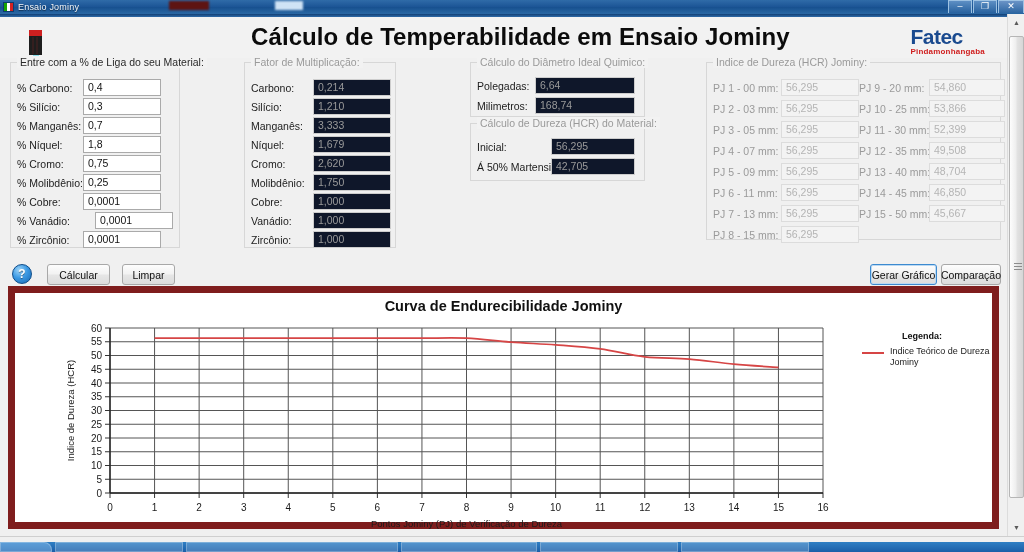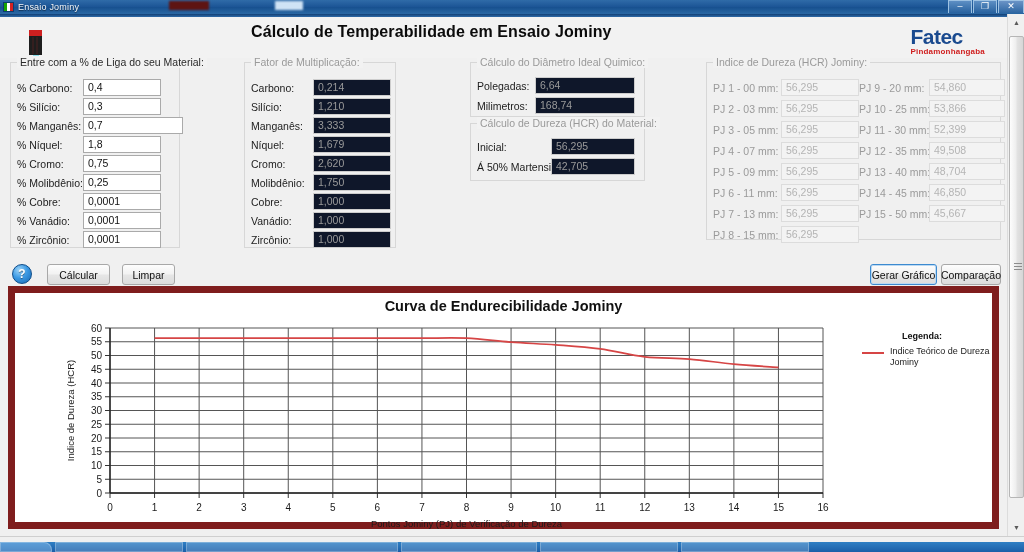--- a/index.html
+++ b/index.html
@@ -50,21 +50,21 @@
   #header {
     position: absolute; left: 0; top: 14px; width: 1007px; height: 44px;
     background: #f2f2f2;
   }
   #header-rule {
     position: absolute; left: 0; top: 0; width: 1007px; height: 3px;
     background: linear-gradient(to bottom, #123f75, #2f6ba8);
   }
   #app-title {
     position: absolute; left: 251px; top: 9px;
-    font-size: 16px; font-weight: bold; color: #0b0b0b;
+    font-size: 24px; font-weight: bold; color: #0b0b0b;
     letter-spacing: .1px; white-space: nowrap;
   }
   #quench-icon {
     position: absolute; left: 18px; top: 14px; width: 36px; height: 40px;
   }
   #fatec-logo {
     position: absolute; right: 22px; top: 12px; text-align: left; line-height: 1;
   }
   #fatec-name { font-size: 21px; font-weight: bold; color: #1a4a8f; letter-spacing: -.5px; }
   #fatec-sub { font-size: 8px; font-weight: bold; color: #d02020; letter-spacing: .2px; margin-top: 1px; }
@@ -206,40 +206,40 @@
         <div class="row" style="left: 6px; top: 16px;">
           <div class="lbl" style="width: 66px;">% Carbono:</div>
           <div class="fld" style="width: 78px;">0,4</div>
         </div>
         <div class="row" style="left: 6px; top: 35px;">
           <div class="lbl" style="width: 66px;">% Silício:</div>
           <div class="fld" style="width: 78px;">0,3</div>
         </div>
         <div class="row" style="left: 6px; top: 54px;">
           <div class="lbl" style="width: 66px;">% Manganês:</div>
-          <div class="fld" style="width: 100px;">0,7</div>
+          <div class="fld" style="width: 78px;">0,7</div>
         </div>
         <div class="row" style="left: 6px; top: 73px;">
           <div class="lbl" style="width: 66px;">% Níquel:</div>
           <div class="fld" style="width: 78px;">1,8</div>
         </div>
         <div class="row" style="left: 6px; top: 92px;">
           <div class="lbl" style="width: 66px;">% Cromo:</div>
           <div class="fld" style="width: 78px;">0,75</div>
         </div>
         <div class="row" style="left: 6px; top: 111px;">
           <div class="lbl" style="width: 66px;">% Molibdênio:</div>
           <div class="fld" style="width: 78px;">0,25</div>
         </div>
         <div class="row" style="left: 6px; top: 130px;">
           <div class="lbl" style="width: 66px;">% Cobre:</div>
           <div class="fld" style="width: 78px;">0,0001</div>
         </div>
         <div class="row" style="left: 6px; top: 149px;">
-          <div class="lbl" style="width: 66px;">% Vanádio:</div>
+          <div class="lbl" style="width: 78px;">% Vanádio:</div>
           <div class="fld" style="width: 78px;">0,0001</div>
         </div>
         <div class="row" style="left: 6px; top: 168px;">
           <div class="lbl" style="width: 66px;">% Zircônio:</div>
           <div class="fld" style="width: 78px;">0,0001</div>
         </div>
       </div>
   </div>
 
   <div class="group disabled" id="g-fact" style="left:244px; top:62px; width:152px; height:186px;">

